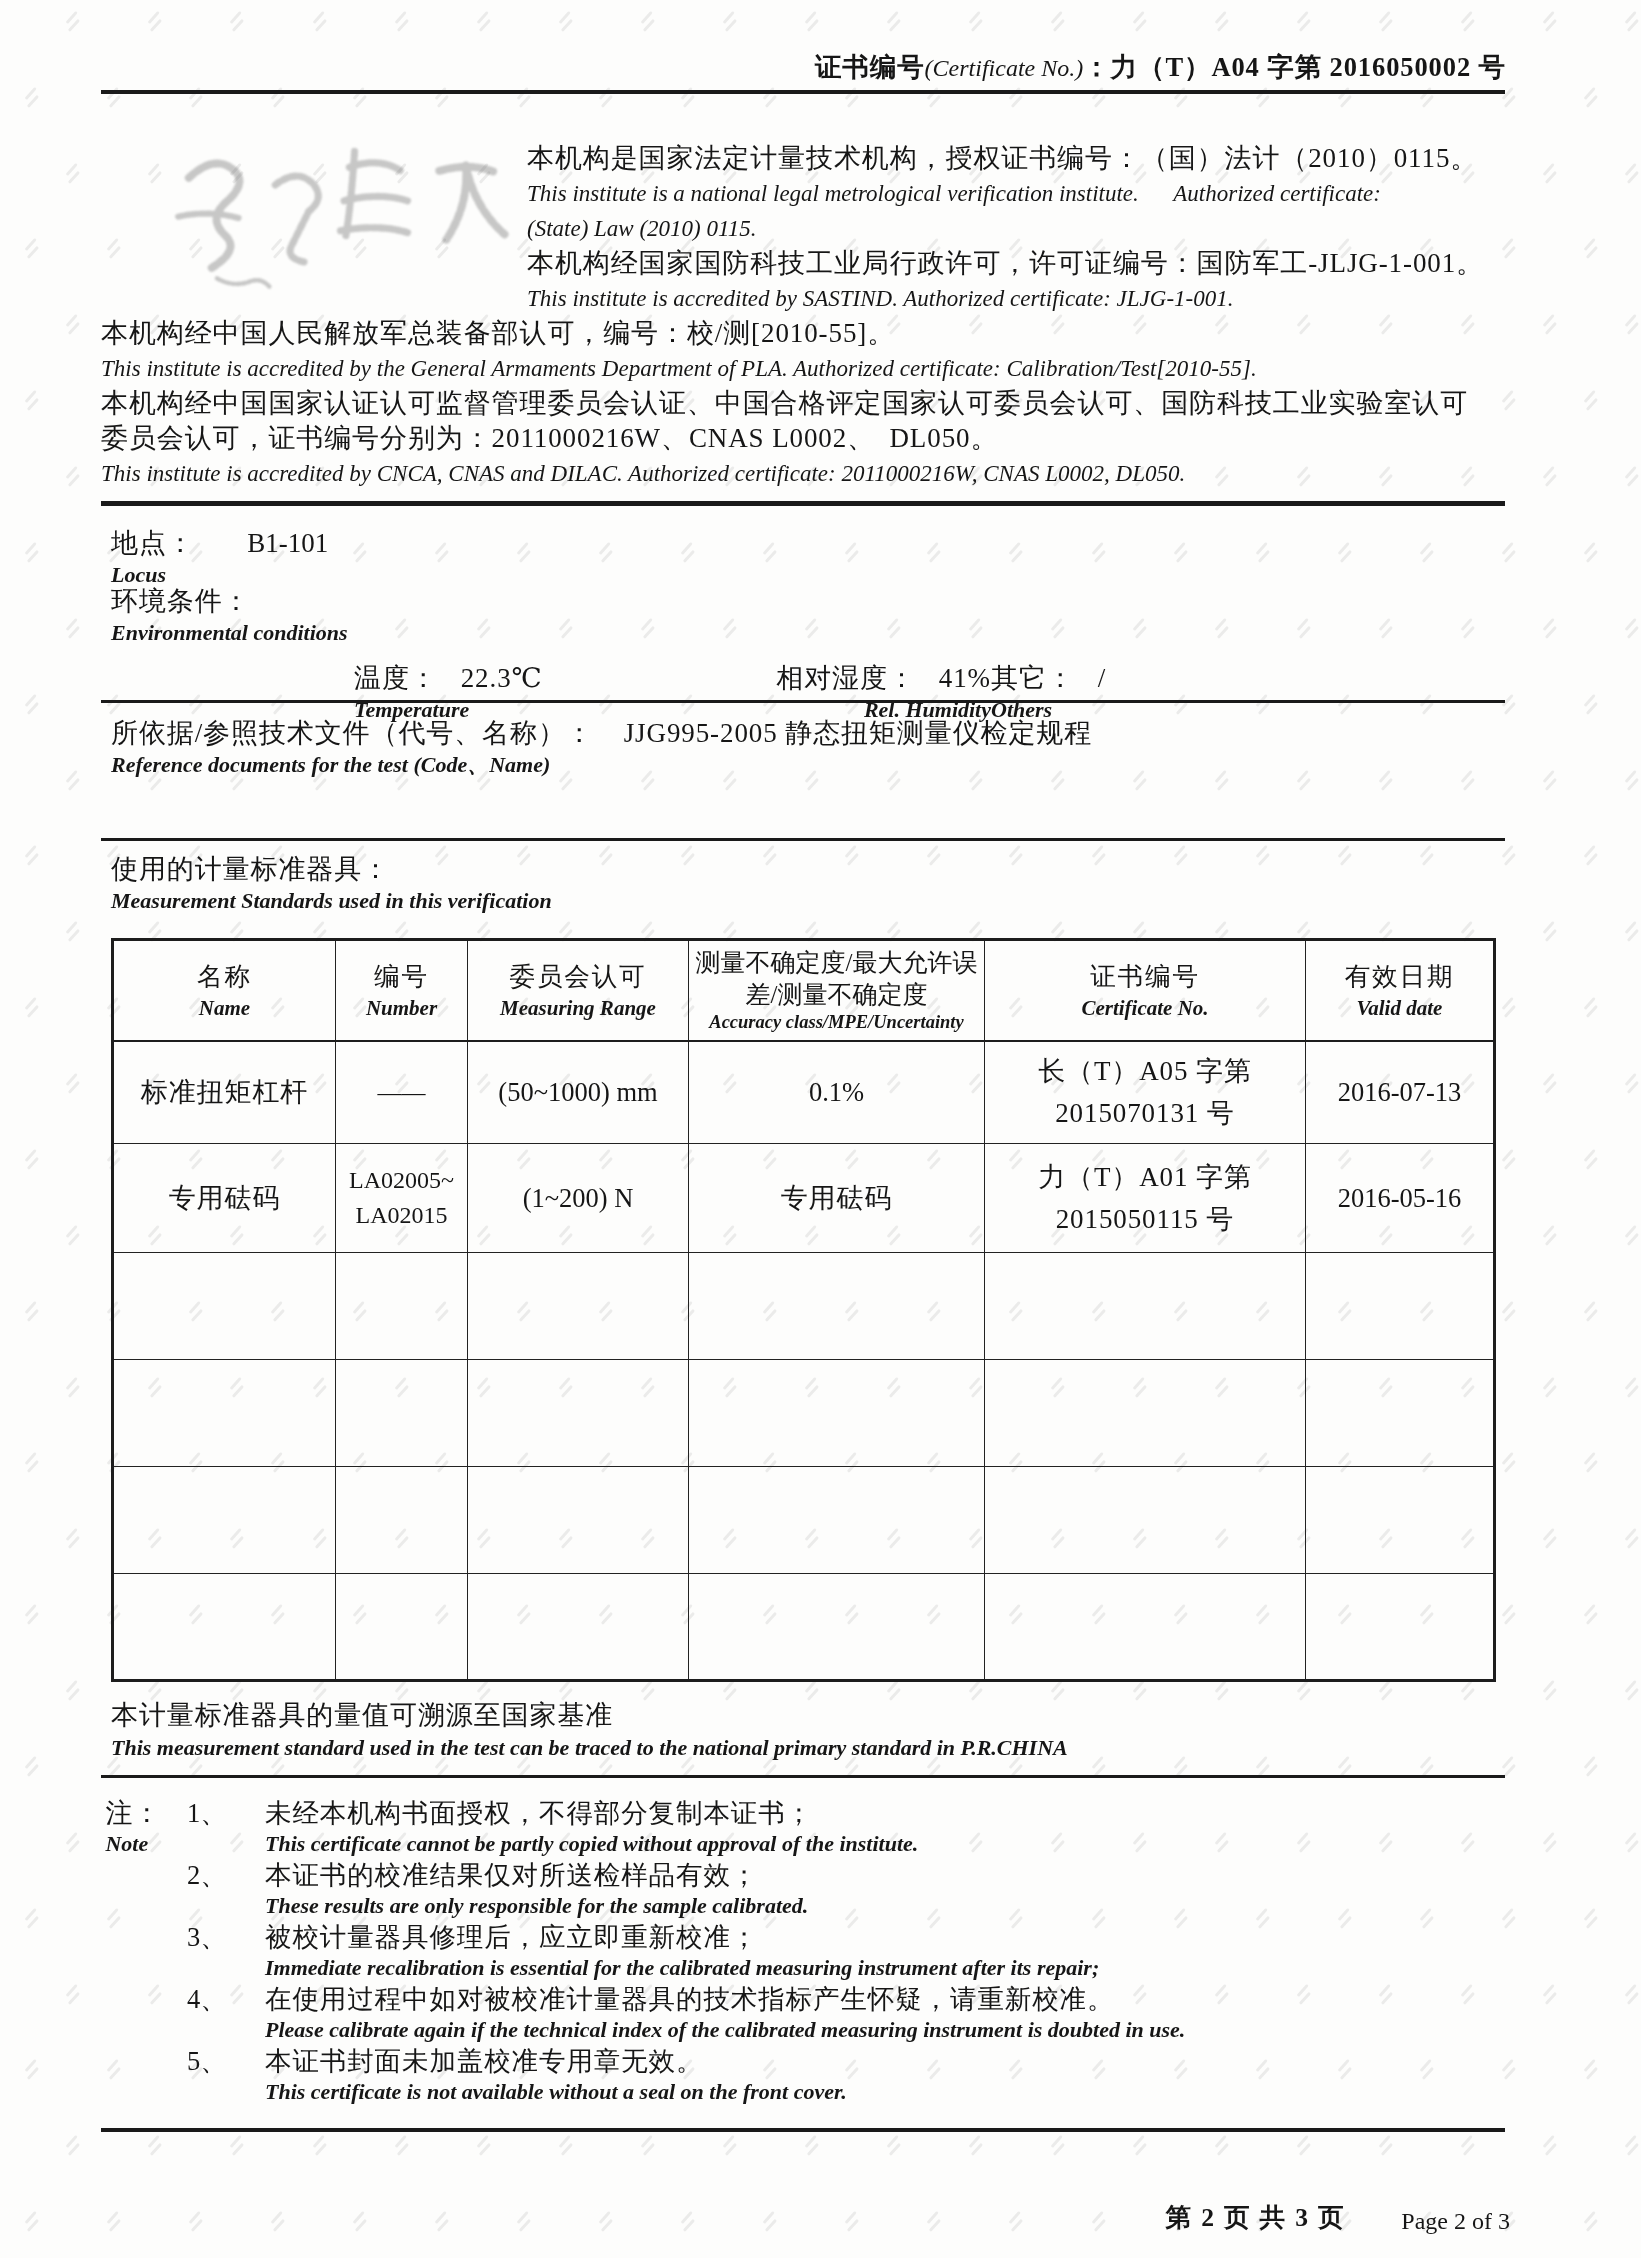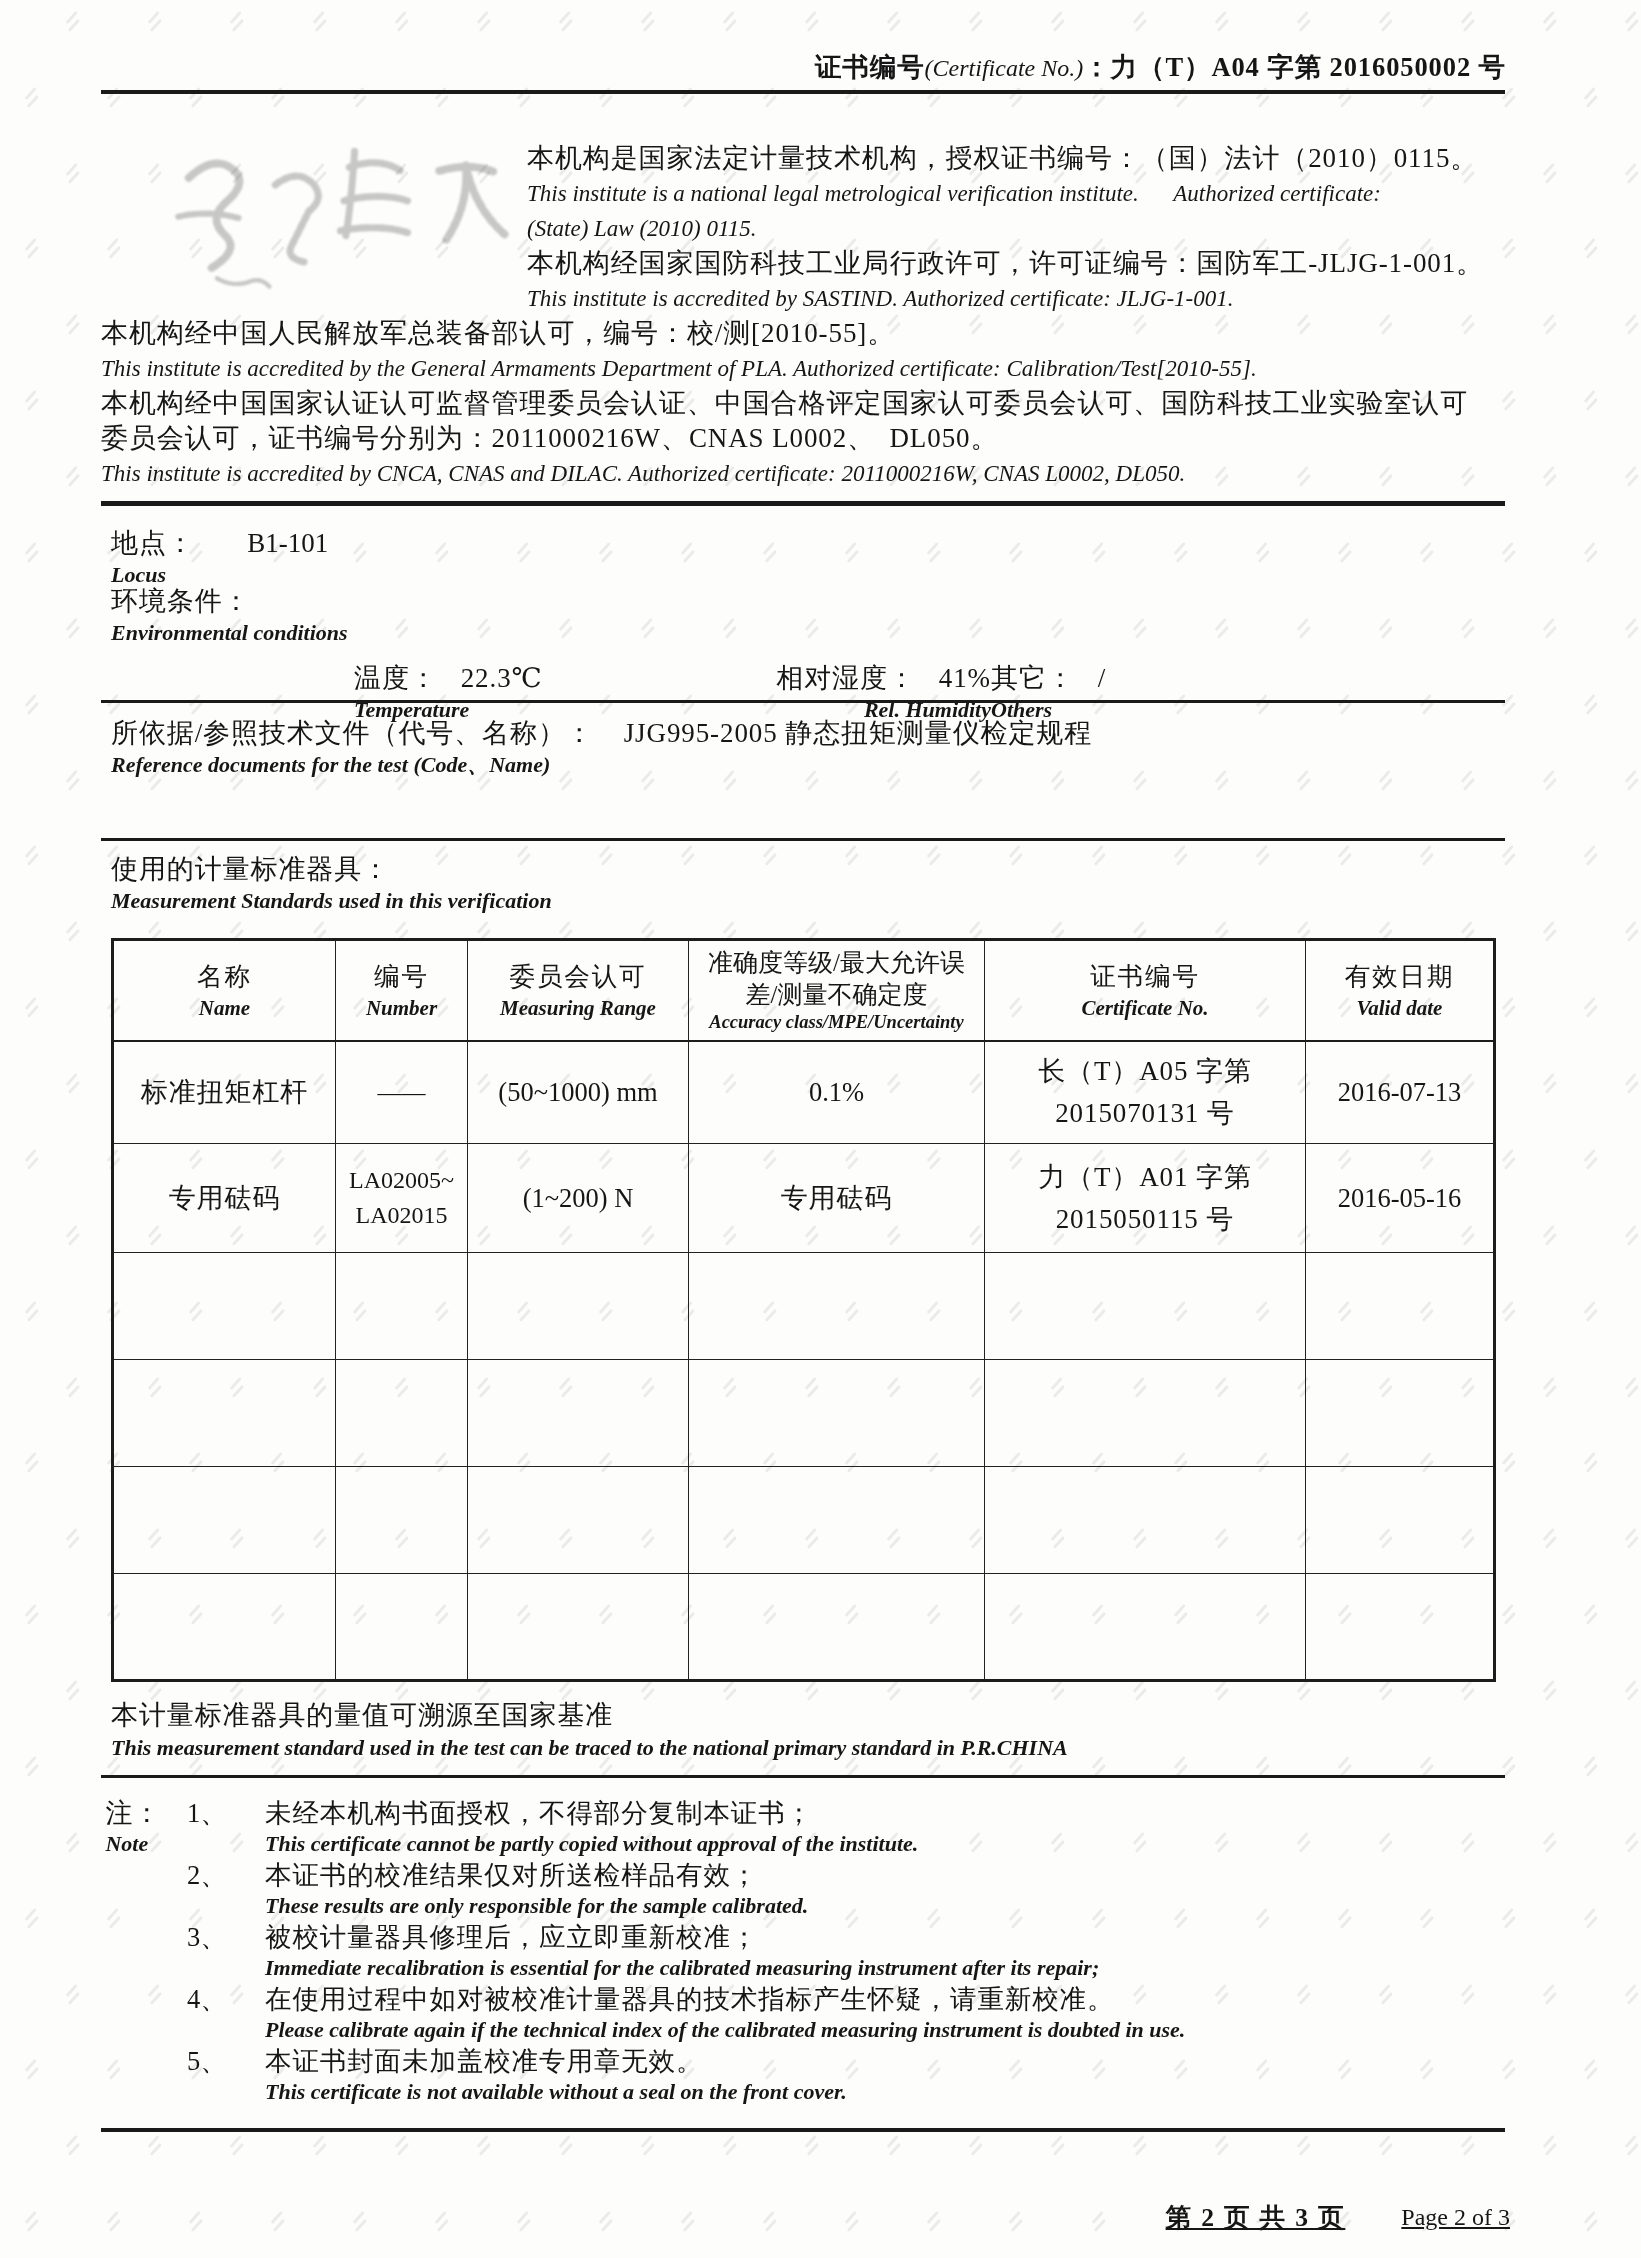--- a/index.html
+++ b/index.html
@@ -51,21 +51,21 @@
   .cell-num{font-size:26.5px;}
   
   .notes{position:absolute;left:101px;top:1796px;width:1408px;z-index:1;}
   .note-label{position:absolute;left:4.4px;top:0;}
   .note-items{margin-left:86px;}
   .note-item{display:flex;}
   .note-num{width:78px;flex:0 0 78px;font-size:26.5px;line-height:34px;}
   .note-cn{font-size:26.5px;letter-spacing:0.9px;line-height:34px;}
   .note-en{font-style:italic;font-weight:bold;font-size:22px;line-height:28px;}
   
-  .footer{position:absolute;top:2200px;right:132px;display:flex;gap:56px;align-items:center;z-index:1;text-decoration:underline;}
+  .footer{position:absolute;top:2200px;right:132px;display:flex;gap:56px;align-items:flex-end;z-index:1;}
   .footer .f-cn{font-weight:bold;font-size:25.6px;letter-spacing:1.8px;}
   .footer .f-en{font-size:24px;}
 </style>
 </head>
 <body>
 
 <div class="page">
 
   <div class="wm">
       <div class="wm-mark" style="left: 64px; top: 16px;"></div>
@@ -773,21 +773,21 @@
         </td>
         <td>
           <div class="th-cn">编号</div>
           <div class="th-en">Number</div>
         </td>
         <td>
           <div class="th-cn">委员会认可</div>
           <div class="th-en">Measuring Range</div>
         </td>
         <td>
-          <div class="th-cn tight">准确度等级/最大允许误差/测量不确定度</div>
+          <div class="th-cn tight">测量不确定度/最大允许误差/测量不确定度</div>
           <div class="th-en tight">Accuracy class/MPE/Uncertainty</div>
         </td>
         <td>
           <div class="th-cn">证书编号</div>
           <div class="th-en">Certificate No.</div>
         </td>
         <td>
           <div class="th-cn">有效日期</div>
           <div class="th-en">Valid date</div>
         </td>

